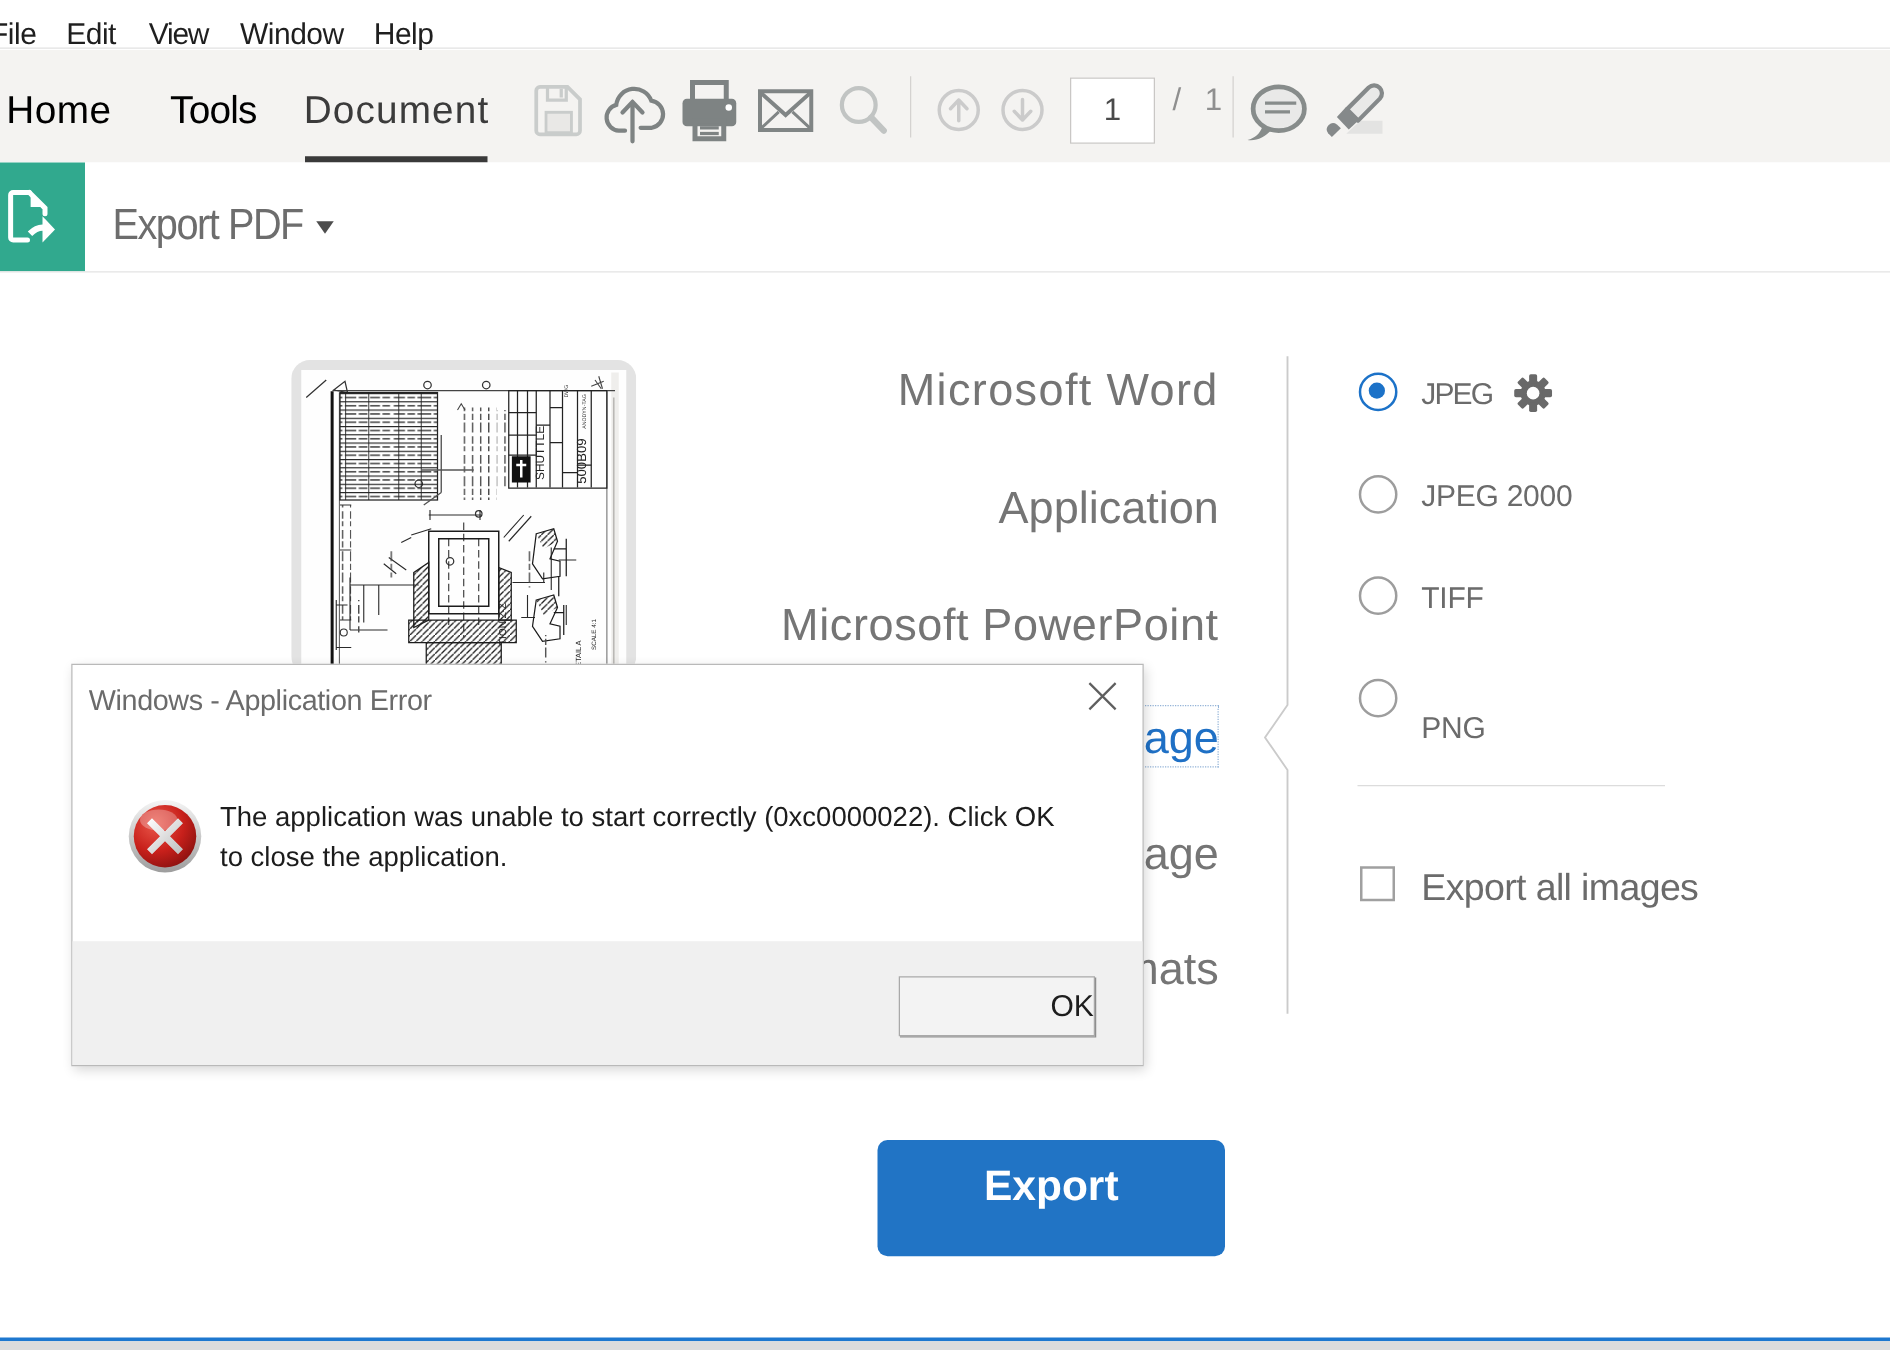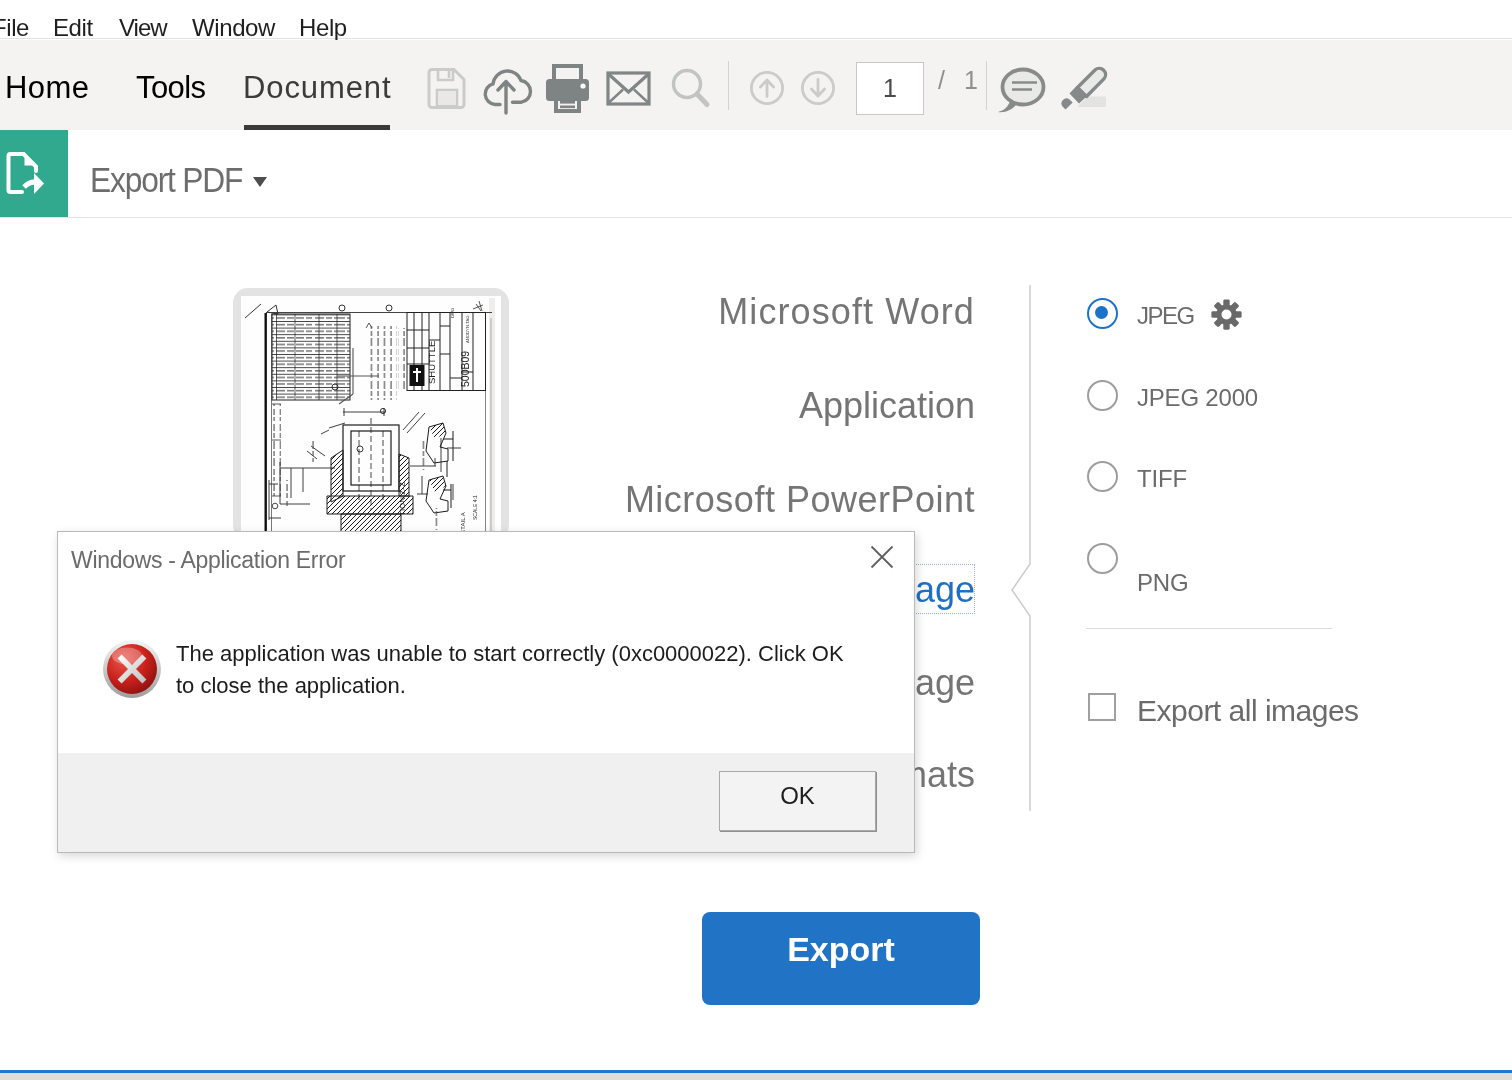--- a/index.html
+++ b/index.html
@@ -54,23 +54,23 @@
     text-align:center; line-height:75px; }
 
   
   #dialog { position:absolute; left:57px; top:516px; width:858px; height:322px; background:#fff;
     border:1px solid #b9b9b9; box-shadow:2px 3px 9px rgba(0,0,0,0.16);margin-top:15px; }
   #dtitle { position:absolute; left:13px; top:15px; font-size:23px; color:#6b6b6b; letter-spacing:-0.3px; }
   #dclose { position:absolute; left:804px; top:5px; width:40px; height:40px; }
   #dmsg { position:absolute; left:118px; top:106px; font-size:22px; color:#1c1c1c;
     line-height:32px; letter-spacing:0; }
   #dfooter { position:absolute; left:0; top:221px; width:856px; height:99px; background:#f0f0f0; }
-  #okbtn { position:absolute; left:661px; top:18px; width:157px; height:60px; background:#f3f3f3;
+  #okbtn { position:absolute; left:661px; top:28px; width:157px; height:48px; background:#f3f3f3;
     border:1px solid #a9a9a9; box-shadow:1px 1px 0 #8f8f8f; font-size:24px; color:#1d1d1d;
-    text-align:center; line-height:48px; }
+    text-align:right; line-height:48px; }
 
   
   #bluebar { position:absolute; left:0; top:1070px; width:1512px; height:2.5px; background:#1e78cf; }
   #graybar { position:absolute; left:0; top:1072.5px; width:1512px; height:7.5px; background:#dcdcdc; }
 </style>
 </head>
 <body>
 <div id="page">
 
   <div id="menubar">

